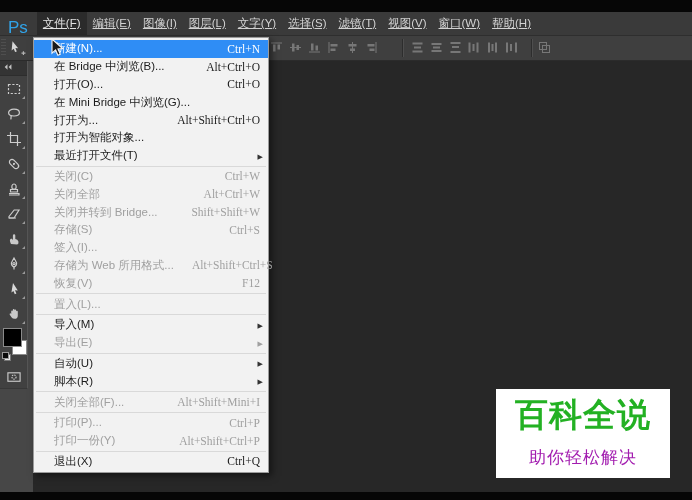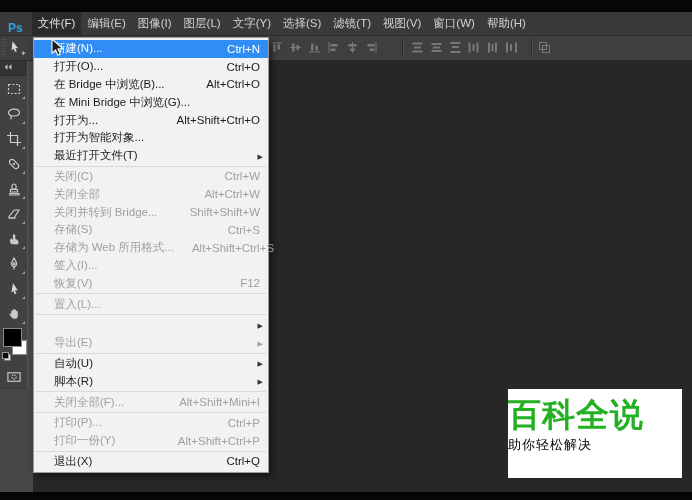--- a/index.html
+++ b/index.html
@@ -14,27 +14,27 @@
   .strip.top{top:0;height:12px;}
   .strip.bottom{top:492px;height:8px;}
 
   
   .menubar{
     position:absolute;left:0;top:12px;width:692px;height:23px;
     background:#3a3a3a;border-bottom:1px solid #2e2e2e;
     display:flex;align-items:stretch;z-index:10;
   }
   .ps-logo{
-    color:var(--logo-blue,#31a3e8);font-weight:bold;font-size:12px;
+    color:var(--logo-blue,#31a3e8);font-weight:normal;font-size:17px;
     display:flex;align-items:center;padding:8px 9px 0 8px;
   }
   .mb-items{display:flex;align-items:stretch;}
   .mb-item{
     color:#d2d2d2;font-size:11.5px;display:flex;align-items:center;
-    padding:8px 6px;cursor:default;white-space:nowrap;
+    padding:8px 6px;cursor:default;white-space:nowrap;text-decoration:underline;
   }
   .mb-item.active{background:#2b2b2b;color:#e2e2e2;}
 
   
   .options-bar{
     position:absolute;left:0;top:36px;width:692px;height:24px;
     background:#3f3f3f;border-bottom:1px solid #2b2b2b;z-index:5;
   }
   .grip{
     position:absolute;left:1px;top:3px;width:5px;height:16px;
@@ -77,43 +77,43 @@
     background:#f2f2f2;border:1px solid #9b9b9b;
     box-shadow:3px 3px 7px rgba(0,0,0,.5);
     padding:2px 0;box-sizing:border-box;
   }
   .mi{
     height:17.8px;display:flex;align-items:center;
     padding:0 8px 0 20px;font-size:11.5px;color:#1c1c1c;
     position:relative;cursor:default;white-space:nowrap;
   }
   .mi .mi-label{flex:1;}
-  .mi .mi-sc{margin-left:18px;}
+  .mi .mi-sc{margin-left:18px;font-family:Liberation Serif, serif;}
   .mi .mi-arrow{
     position:absolute;right:5px;top:50%;transform:translateY(-50%);
     font-size:7px;line-height:1;color:#333;
   }
   .mi.dis{color:#a0a0a0;}
   .mi.dis .mi-arrow{color:#a0a0a0;}
   .mi.hl{background:var(--hl,#2f8df5);color:#fff;}
   .menu-sep{height:1px;background:#d9d9d9;margin:1px 2px;}
 
   
   .cursor{position:absolute;left:50px;top:38px;z-index:35;}
 
   
   .watermark{
-    position:absolute;left:508px;top:389px;width:174px;height:89px;
-    background:#fff;z-index:20;
+    position:absolute;left:496px;top:389px;width:174px;height:89px;
+    background:#fff;z-index:20;text-align:center;
   }
   .wm-title{
     margin-top:8px;font-size:33px;font-weight:bold;line-height:1.1;
     color:var(--wm-green,#23b123);letter-spacing:1px;
   }
-  .wm-sub{margin-top:3px;font-size:13px;color:#000000;letter-spacing:1px;}
+  .wm-sub{margin-top:13px;font-size:17px;color:#a21caf;letter-spacing:1px;}
 
   svg{display:block;}
 </style>
 </head>
 <body>
 
 <div class="strip top"></div>
 <div class="strip bottom"></div>
 
 <div class="menubar">
@@ -346,28 +346,28 @@
       </span>
   </div>
 </div>
 
 <div class="dropdown" id="file-menu">
     <div class="mi hl">
       <span class="mi-label">新建(N)...</span>
       <span class="mi-sc">Ctrl+N</span>
     </div>
     <div class="mi">
+      <span class="mi-label">在 Bridge 中浏览(B)...</span>
+      <span class="mi-sc">Alt+Ctrl+O</span>
+    </div>
+    <div class="mi">
       <span class="mi-label">打开(O)...</span>
       <span class="mi-sc">Ctrl+O</span>
     </div>
     <div class="mi">
-      <span class="mi-label">在 Bridge 中浏览(B)...</span>
-      <span class="mi-sc">Alt+Ctrl+O</span>
-    </div>
-    <div class="mi">
       <span class="mi-label">在 Mini Bridge 中浏览(G)...</span>
     </div>
     <div class="mi">
       <span class="mi-label">打开为...</span>
       <span class="mi-sc">Alt+Shift+Ctrl+O</span>
     </div>
     <div class="mi">
       <span class="mi-label">打开为智能对象...</span>
     </div>
     <div class="mi">
@@ -385,36 +385,37 @@
     </div>
     <div class="mi dis">
       <span class="mi-label">关闭并转到 Bridge...</span>
       <span class="mi-sc">Shift+Shift+W</span>
     </div>
     <div class="mi dis">
       <span class="mi-label">存储(S)</span>
       <span class="mi-sc">Ctrl+S</span>
     </div>
     <div class="mi dis">
+      <span class="mi-label">签入(I)...</span>
+    </div>
+    <div class="mi dis">
       <span class="mi-label">存储为 Web 所用格式...</span>
       <span class="mi-sc">Alt+Shift+Ctrl+S</span>
     </div>
     <div class="mi dis">
-      <span class="mi-label">签入(I)...</span>
-    </div>
-    <div class="mi dis">
       <span class="mi-label">恢复(V)</span>
       <span class="mi-sc">F12</span>
     </div>
     <div class="menu-sep"></div>
     <div class="mi dis">
       <span class="mi-label">置入(L)...</span>
     </div>
     <div class="menu-sep"></div>
     <div class="mi">
+      <span class="mi-label">导入(M)</span>
       <span class="mi-arrow">▶</span>
     </div>
     <div class="mi dis">
       <span class="mi-label">导出(E)</span>
       <span class="mi-arrow">▶</span>
     </div>
     <div class="menu-sep"></div>
     <div class="mi">
       <span class="mi-label">自动(U)</span>
       <span class="mi-arrow">▶</span>

